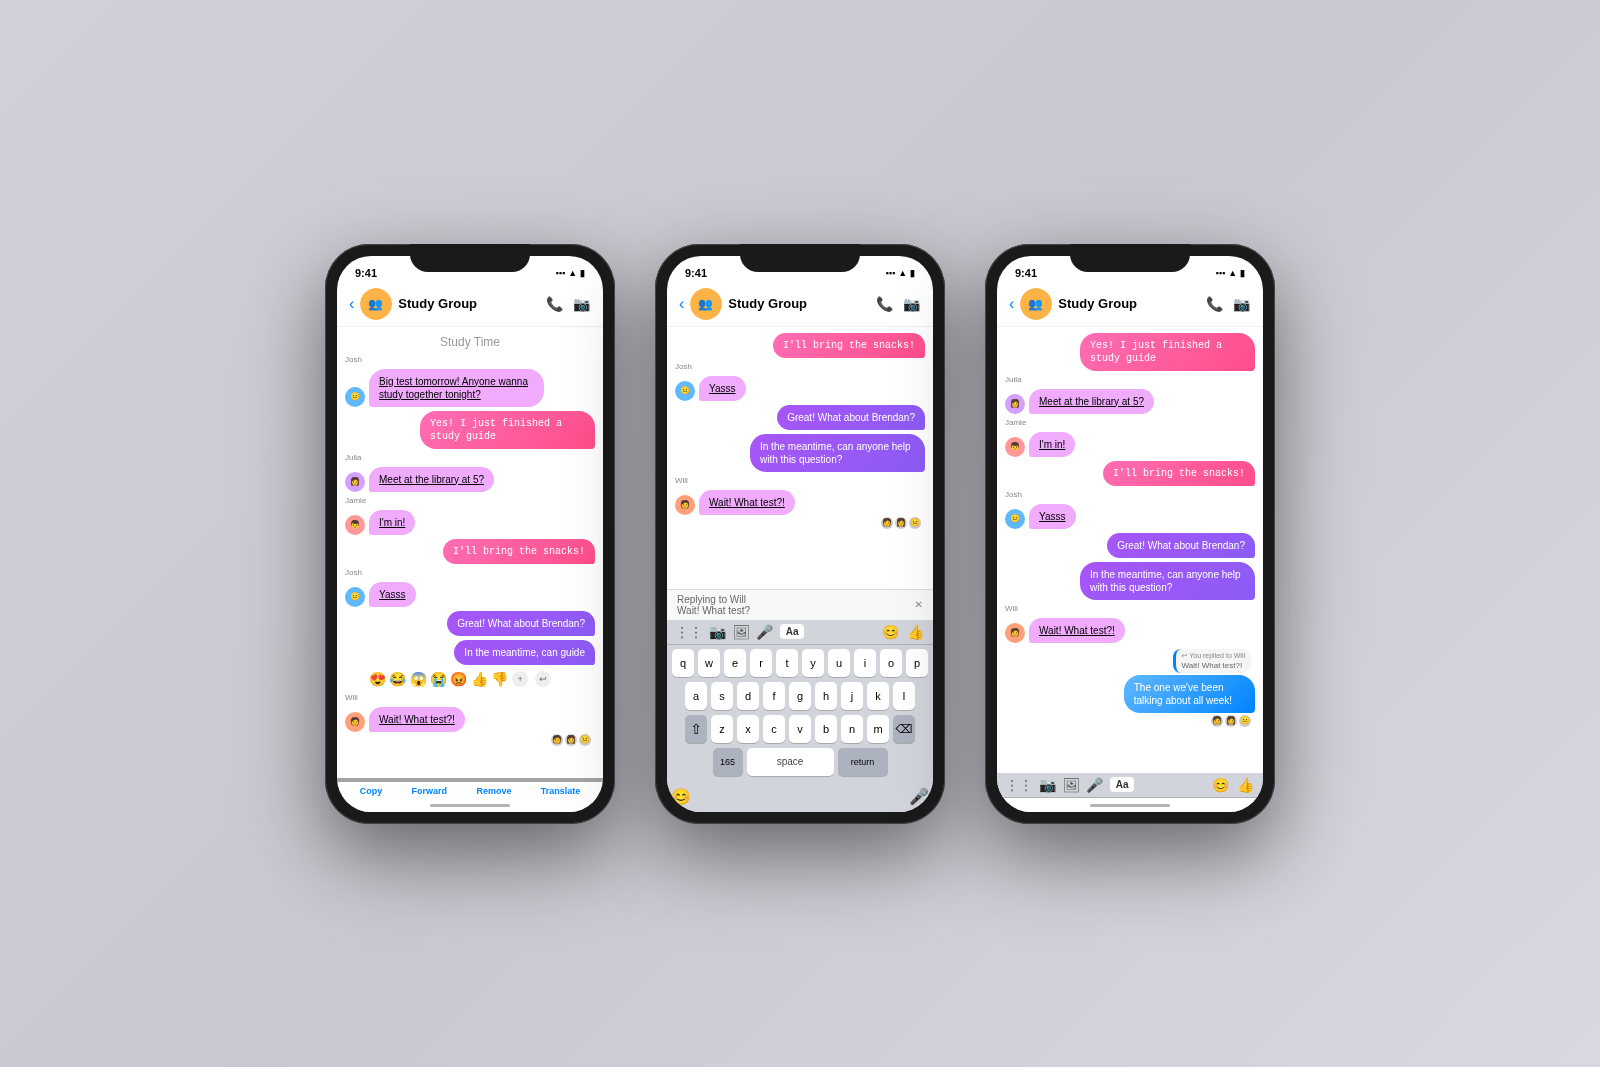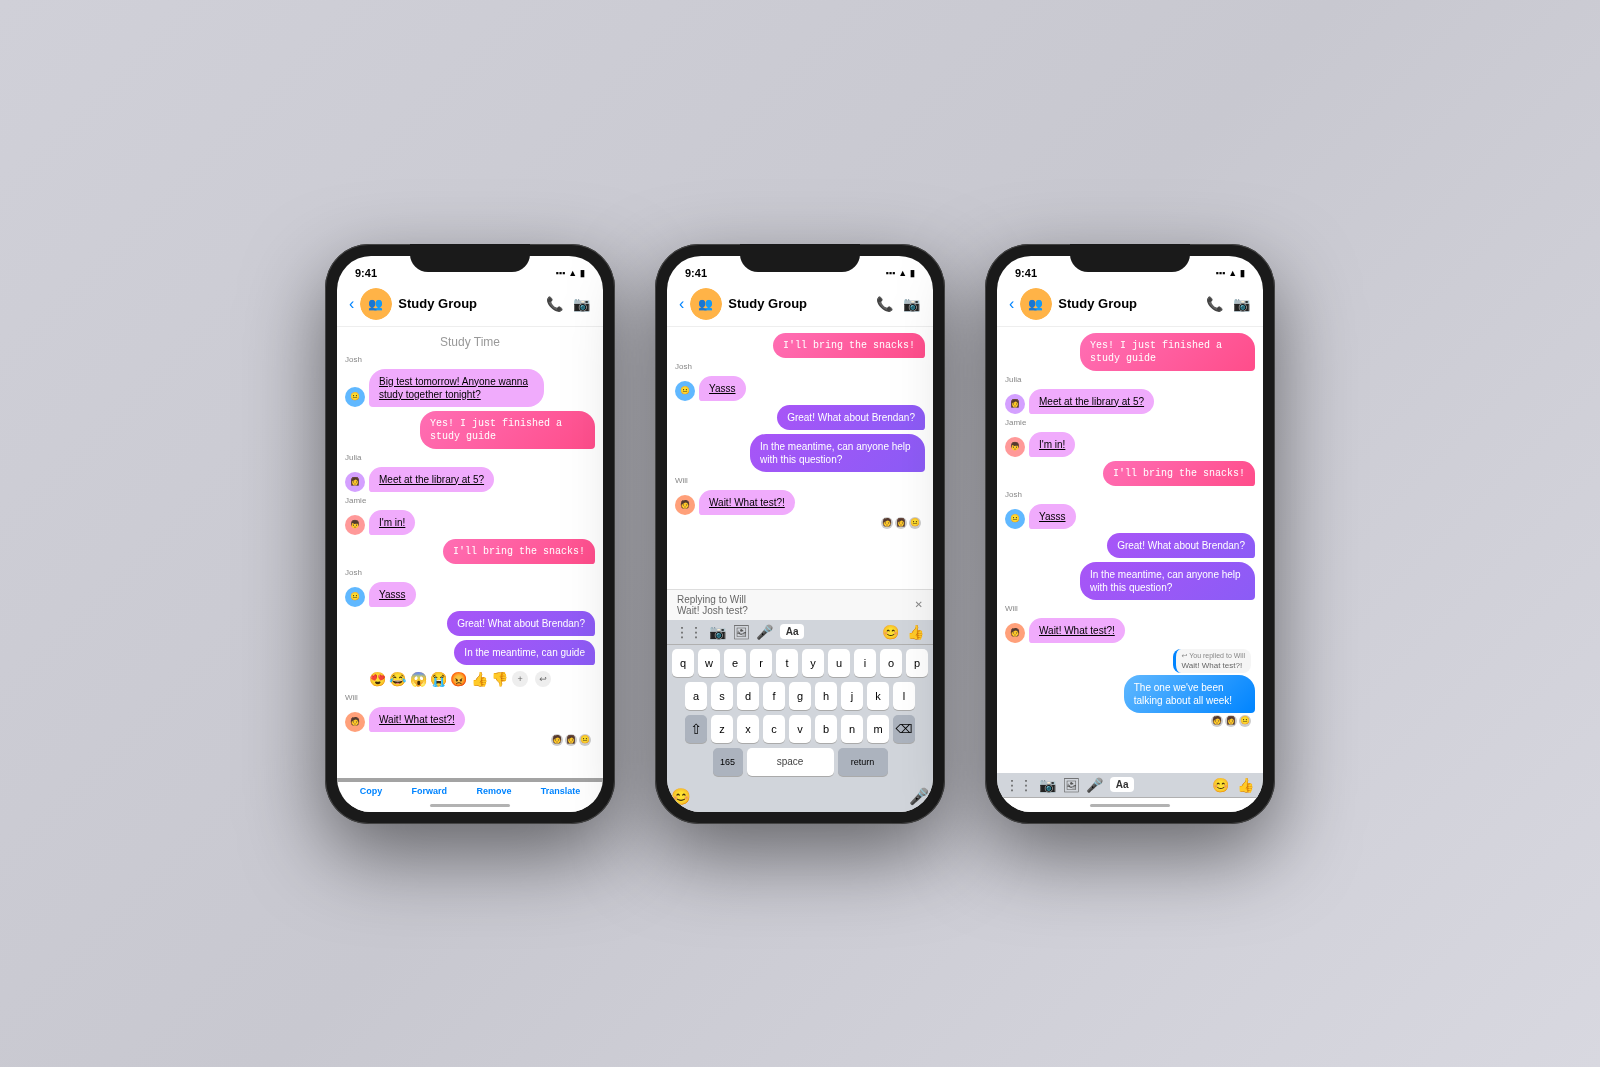--- a/index.html
+++ b/index.html
@@ -518,21 +518,21 @@
             </div>
           <div class="delivered-avatar">
               <div class="av-emoji" style="font-size:8px;">😐</div>
             </div>
         </div>
       </div>
 
       <div class="reply-bar">
         <div>
           <div class="reply-bar-text">Replying to Will</div>
-          <div class="reply-bar-text">Wait! Josh test?</div>
+          <div class="reply-bar-text">Wait! What test?</div>
         </div>
         <span class="reply-bar-close">✕</span>
       </div>
 
       <div class="kb-toolbar">
         <span class="kb-tool-icon">⋮⋮</span>
         <span class="kb-tool-icon">📷</span>
         <span class="kb-tool-icon">🖼</span>
         <span class="kb-tool-icon">🎤</span>
         <div class="kb-aa">Aa</div>

